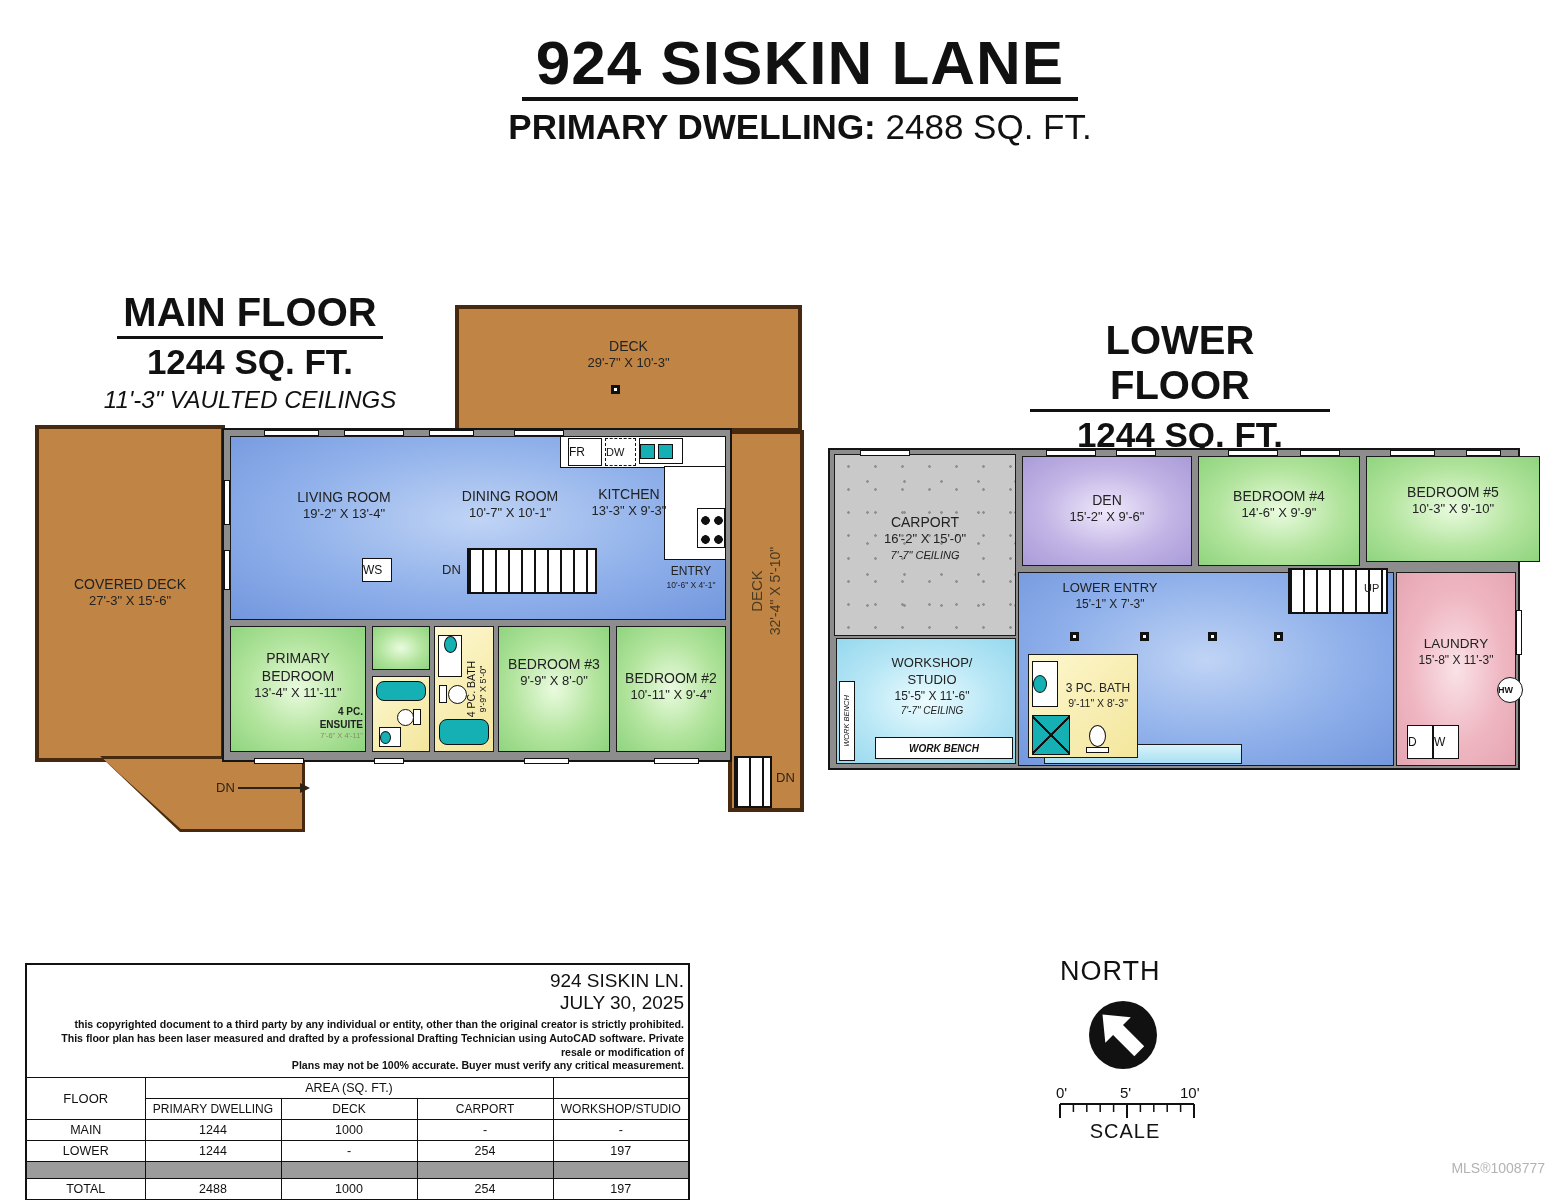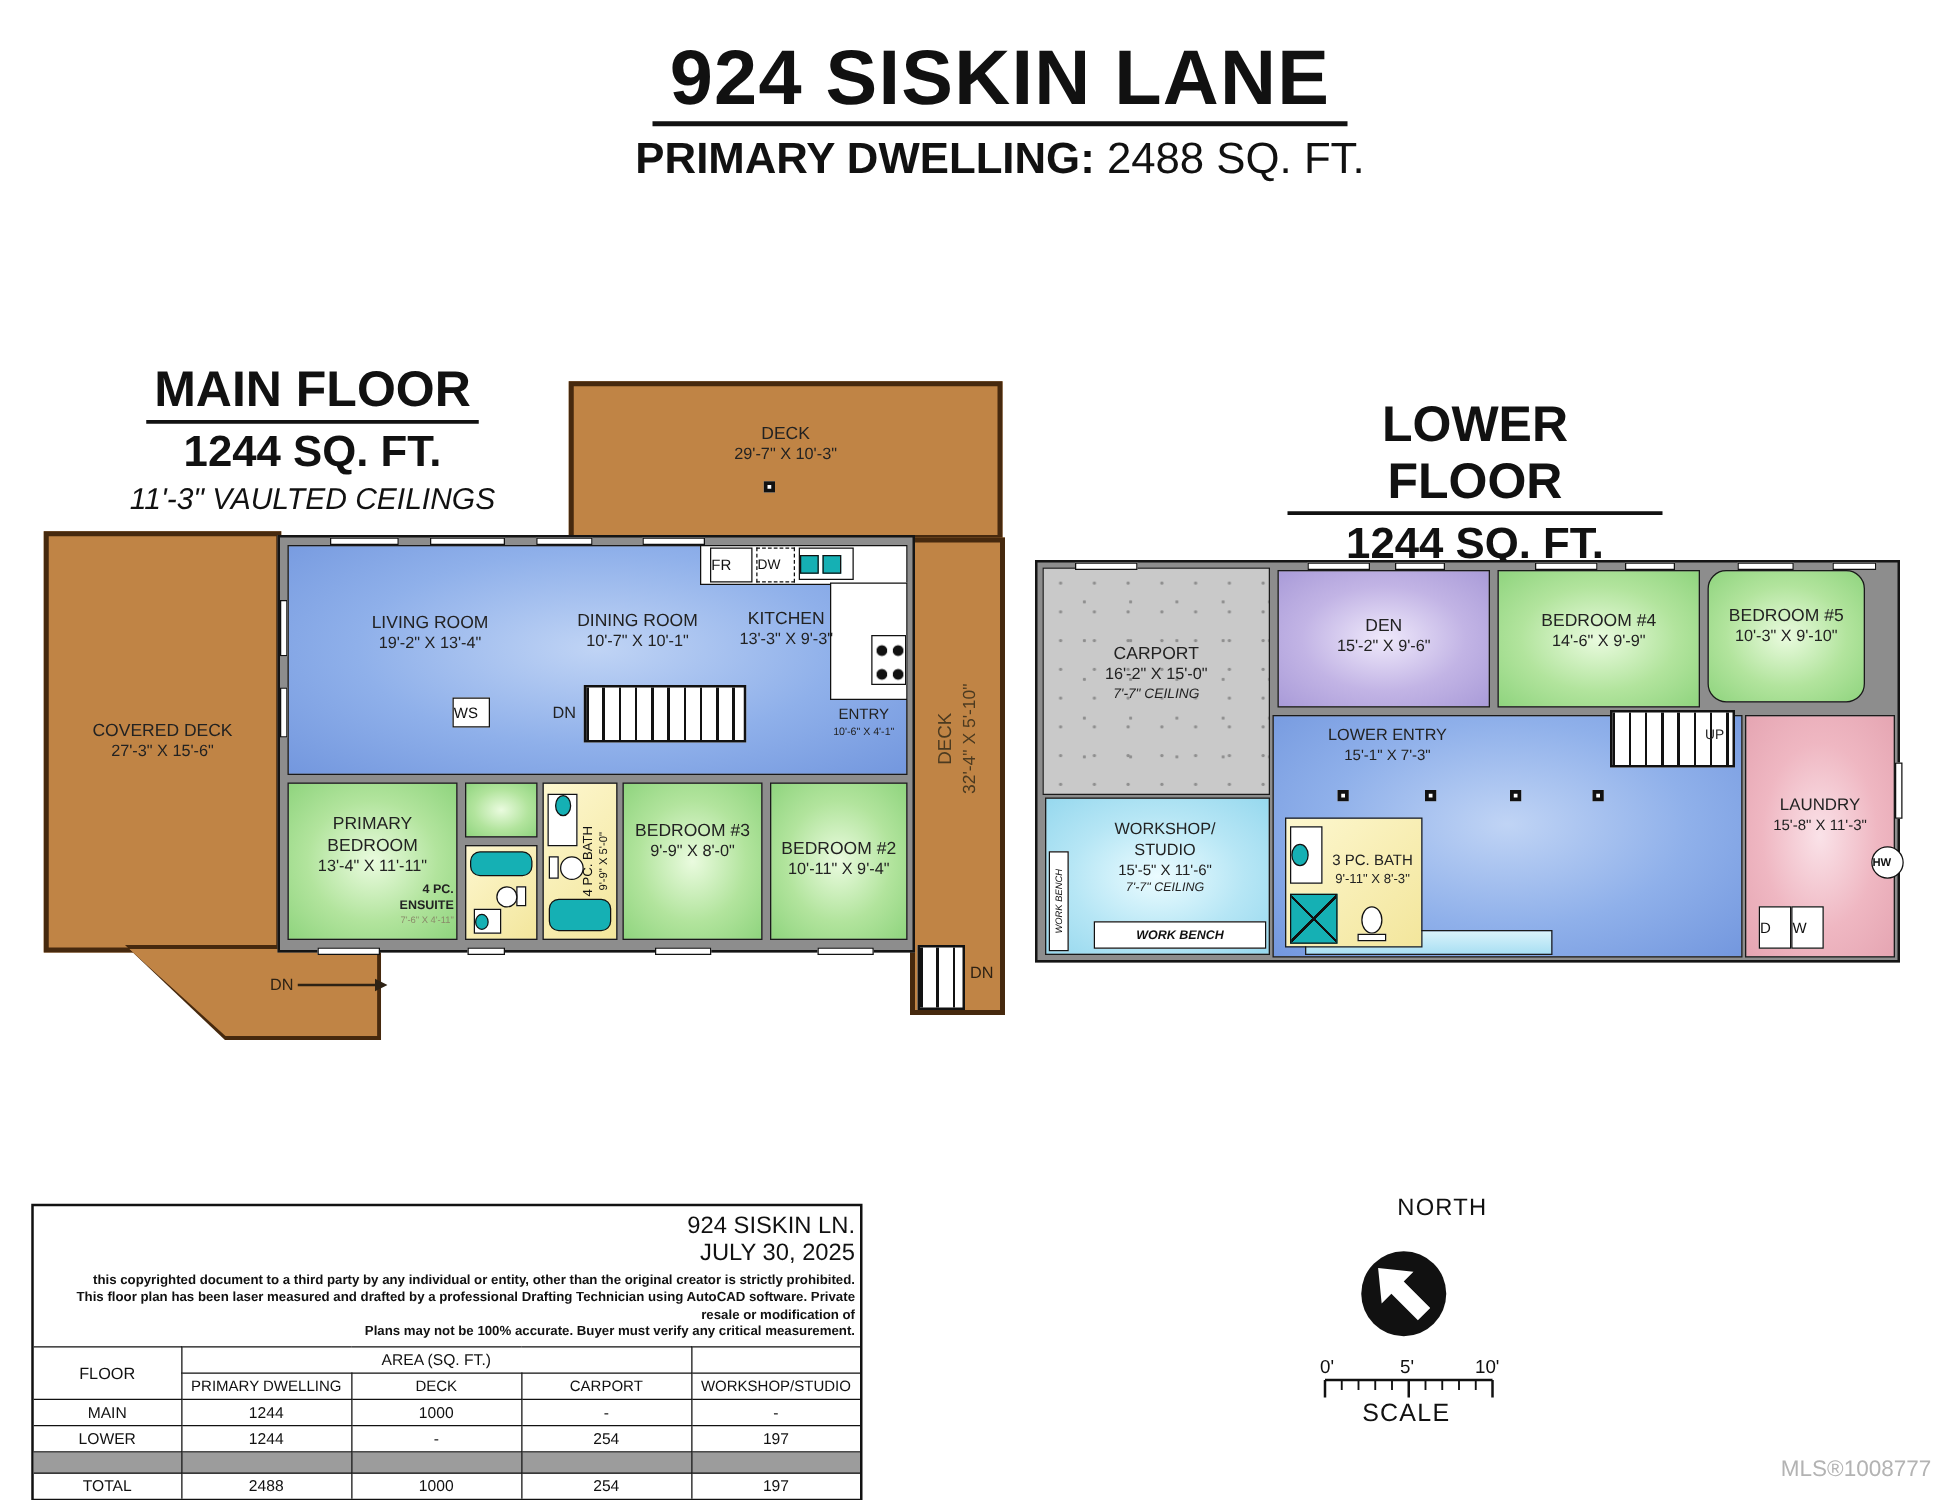--- a/index.html
+++ b/index.html
@@ -66,23 +66,23 @@
   .tbl-head .addr{font-size:19px;}
   .tbl-head .date{font-size:19px;}
   .tbl-head .disc{font-size:10.6px;font-weight:bold;line-height:1.3;margin-top:4px;}
   table.areas{border-collapse:collapse;width:100%;table-layout:fixed;}
   table.areas td{border:1.6px solid #111;text-align:center;font-size:12.5px;padding:3px 2px;}
   table.areas tr td:first-child{border-left:none;}
   table.areas tr td:last-child{border-right:none;}
   table.areas tr:last-child td{border-bottom:none;}
   td.g{background:#9c9c9c;height:10px;padding:0;}
   
-  .north-label{left:1060px;top:956px;width:130px;text-align:right;font-size:19px;letter-spacing:1px;}
+  .north-label{left:1060px;top:956px;width:130px;text-align:left;font-size:27px;letter-spacing:1px;}
   .scale-label{left:1060px;top:1120px;width:130px;text-align:center;font-size:20px;letter-spacing:1px;}
-  .mls{right:8px;bottom:14px;font-size:18px;color:#b3b3b3;}
+  .mls{right:8px;bottom:24px;font-size:14px;color:#b3b3b3;}
 </style>
 </head>
 <body>
 
 <div id="canvas">
 
   <div class="abs title-wrap">
     <div class="title">924 SISKIN LANE</div>
     <div class="subtitle">
       <b>PRIMARY DWELLING:</b>
@@ -253,21 +253,21 @@
       </div>
     </div>
 
     <div class="room green" style="left:368px;top:6px;width:162px;height:110px;">
       <div class="rlabel" style="left:0;top:30px;width:100%;">
         <div class="nm">BEDROOM #4</div>
         <div class="dm">14'-6" X 9'-9"</div>
       </div>
     </div>
 
-    <div class="room green" style="left:536px;top:6px;width:126px;height:106px;border-radius:15px;">
+    <div class="room green" style="left:536px;top:6px;width:174px;height:106px;">
       <div class="rlabel" style="left:0;top:26px;width:100%;">
         <div class="nm">BEDROOM #5</div>
         <div class="dm">10'-3" X 9'-10"</div>
       </div>
     </div>
 
     <div class="room blue" style="left:188px;top:122px;width:376px;height:194px;"></div>
     <div class="rlabel" style="left:200px;top:130px;width:160px;">
       <div class="nm" style="font-size:13px;">LOWER ENTRY</div>
       <div class="dm" style="font-size:12px;">15'-1" X 7'-3"</div>

